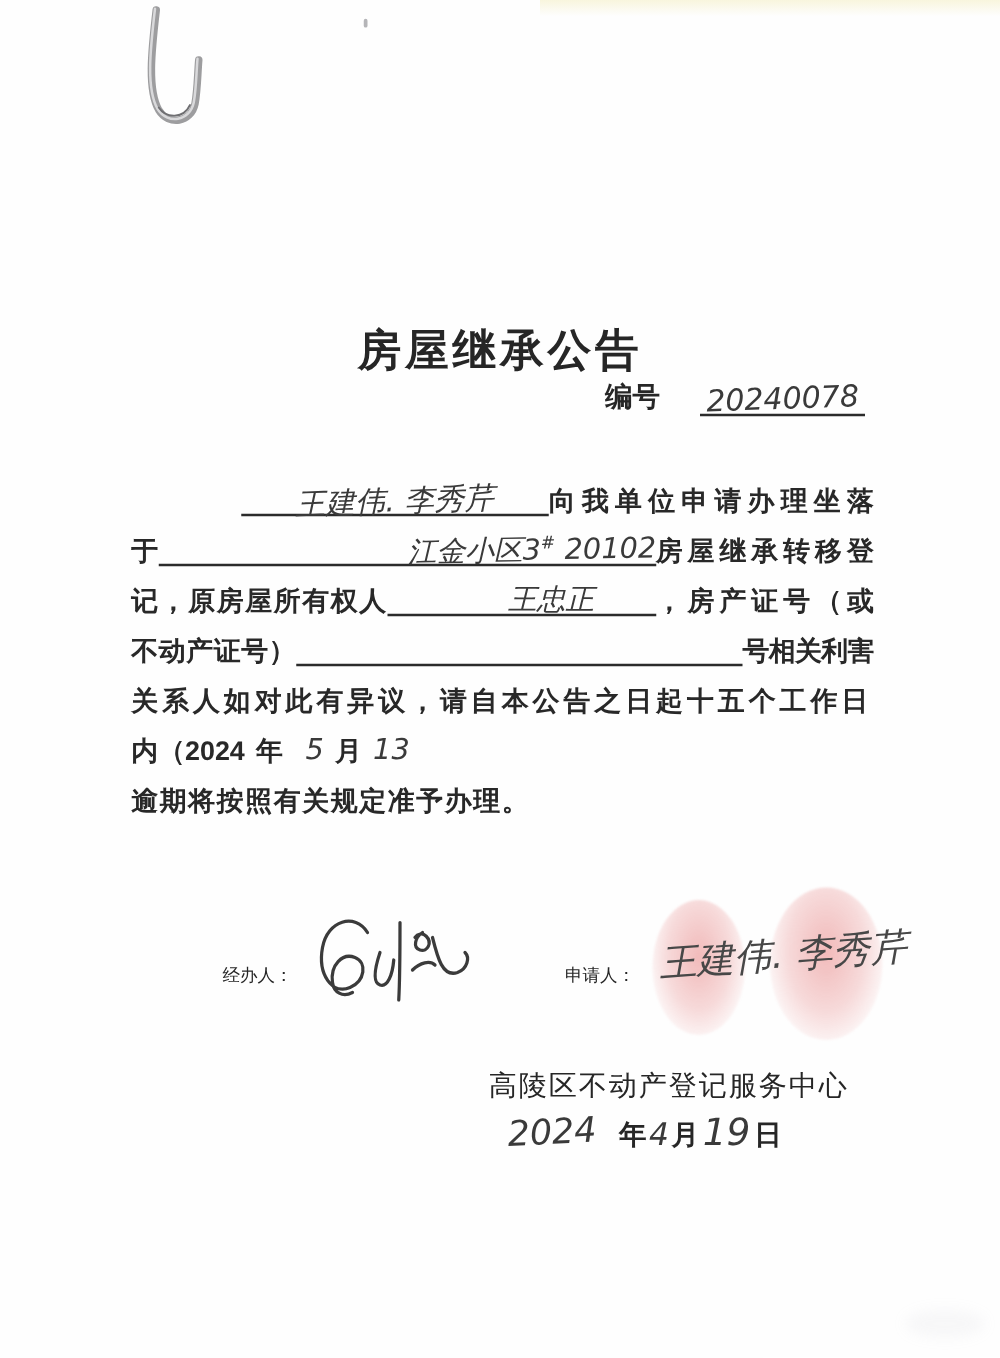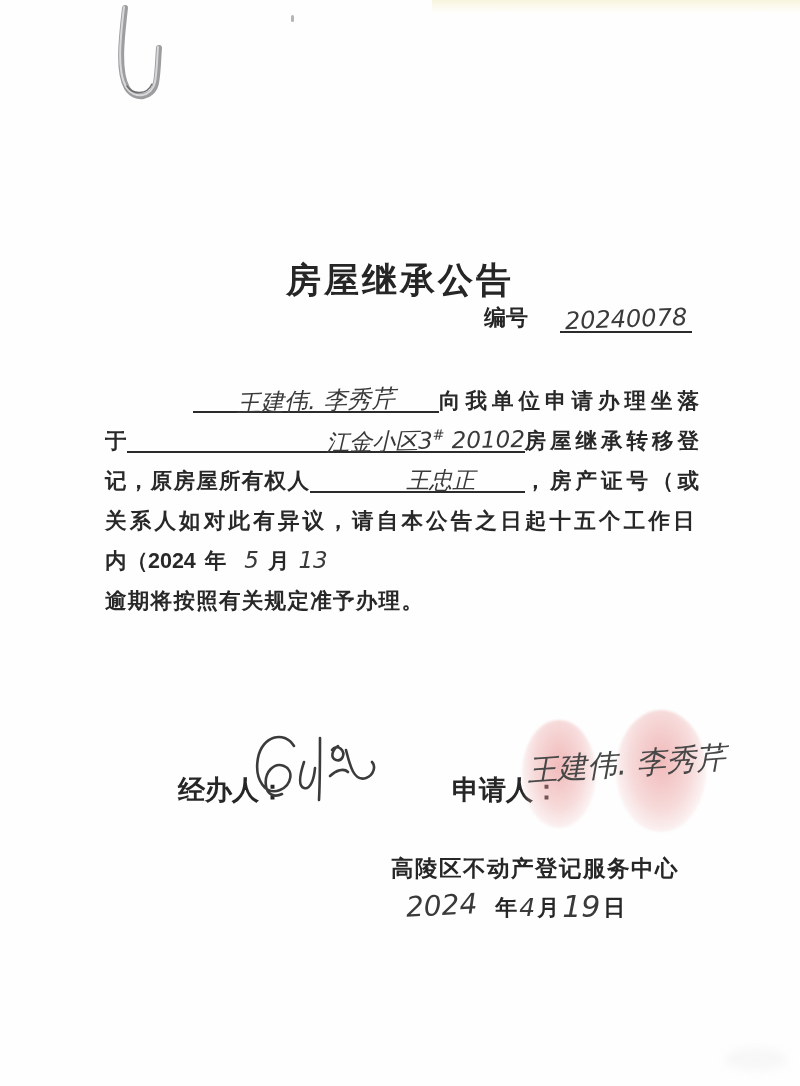--- a/index.html
+++ b/index.html
@@ -65,39 +65,39 @@
   .ls05 { letter-spacing:0.5px; }
   .lsm  { letter-spacing:-0.5px; }
   .hw-names { font-size:24px; display:inline-block; transform:rotate(-2deg) translateY(2px); }
   .hw-addr  { font-size:23px; display:inline-block; transform:rotate(-1deg) translateY(2px); }
   .hw-owner { font-size:23px; display:inline-block; transform:translateY(1px);margin-left:47px; }
   .hw-num   { font-size:23px; display:inline-block; transform:translateY(-1px); margin:0 9px; line-height:1; }
   .yr { margin-right:9px; }
   .ul-left { text-align:right; padding-left:32px; }
   sup.hash { font-size:14px; vertical-align:super; }
 
-  .sig-label { position:absolute; font-size:27px; font-weight:700; }
+  .sig-label { position:absolute; font-size:14px; font-weight:400; }
   .handler-label { left:178px; top:772px; }
   .applicant-label { left:452px; top:772px; }
   .handler-sig { position:absolute; left:242px; top:724px; }
   .fingerprint {
     position:absolute; border-radius:50%; filter:blur(1px);
     background:radial-gradient(ellipse at 50% 42%,
       rgba(231,130,130,.55) 0%, rgba(236,160,160,.38) 48%,
       rgba(244,200,200,.2) 72%, rgba(250,230,230,0) 90%);
   }
   .fp-left  { left:522px; top:720px; width:74px; height:108px; }
   .fp-right { left:616px; top:710px; width:90px; height:122px; }
   .applicant-names {
     position:absolute; left:527px; top:744px; font-size:30px;
     transform:rotate(-4deg); color:#474747; white-space:nowrap;
   }
   .org {
     position:absolute; top:853px; left:385px; width:300px;
-    text-align:center; font-size:22.5px; font-weight:700; letter-spacing:1.5px;
+    text-align:center; font-size:22.5px; font-weight:400; letter-spacing:1.5px;
   }
   .date-line {
     position:absolute; top:890px; left:406px;
     display:flex; align-items:flex-end; font-size:22px; font-weight:600;
     white-space:nowrap;
   }
   .date-line .hw-year { font-size:28px; transform:rotate(-3deg); margin-right:18px; line-height:1; }
   .date-line .hw-md   { font-size:25px; line-height:1; margin:0 2px; }
   .date-line .hw-day  { font-size:30px; line-height:1; margin:0 3px; transform:translateY(2px); }
 </style>
@@ -136,20 +136,25 @@
       <span class="ul grow ul-left"><span class="hw hw-addr"><span>江金小区3</span><sup class="hash">#</sup> <span>20102</span></span></span>
       <span class="txt ls40">房屋继承转移登</span>
     </div>
 
     <div class="line">
       <span class="txt ls15">记，原房屋所有权人</span>
       <span class="ul grow"><span class="hw hw-owner">王忠正</span></span>
       <span class="txt ls40">，房产证号（或</span>
     </div>
 
+    <div class="line">
+      <span class="txt ls05">不动产证号）</span>
+      <span class="ul grow"></span>
+      <span class="txt lsm">号相关利害</span>
+    </div>
 
     <div class="line">
       <span class="txt ls32">关系人如对此有异议，请自本公告之日起十五个工作日</span>
     </div>
 
     <div class="line">
       <span class="txt">内（</span>
       <span class="txt yr">2024</span>
       <span class="txt yr">年</span>
       <span class="hw hw-num">5</span>

